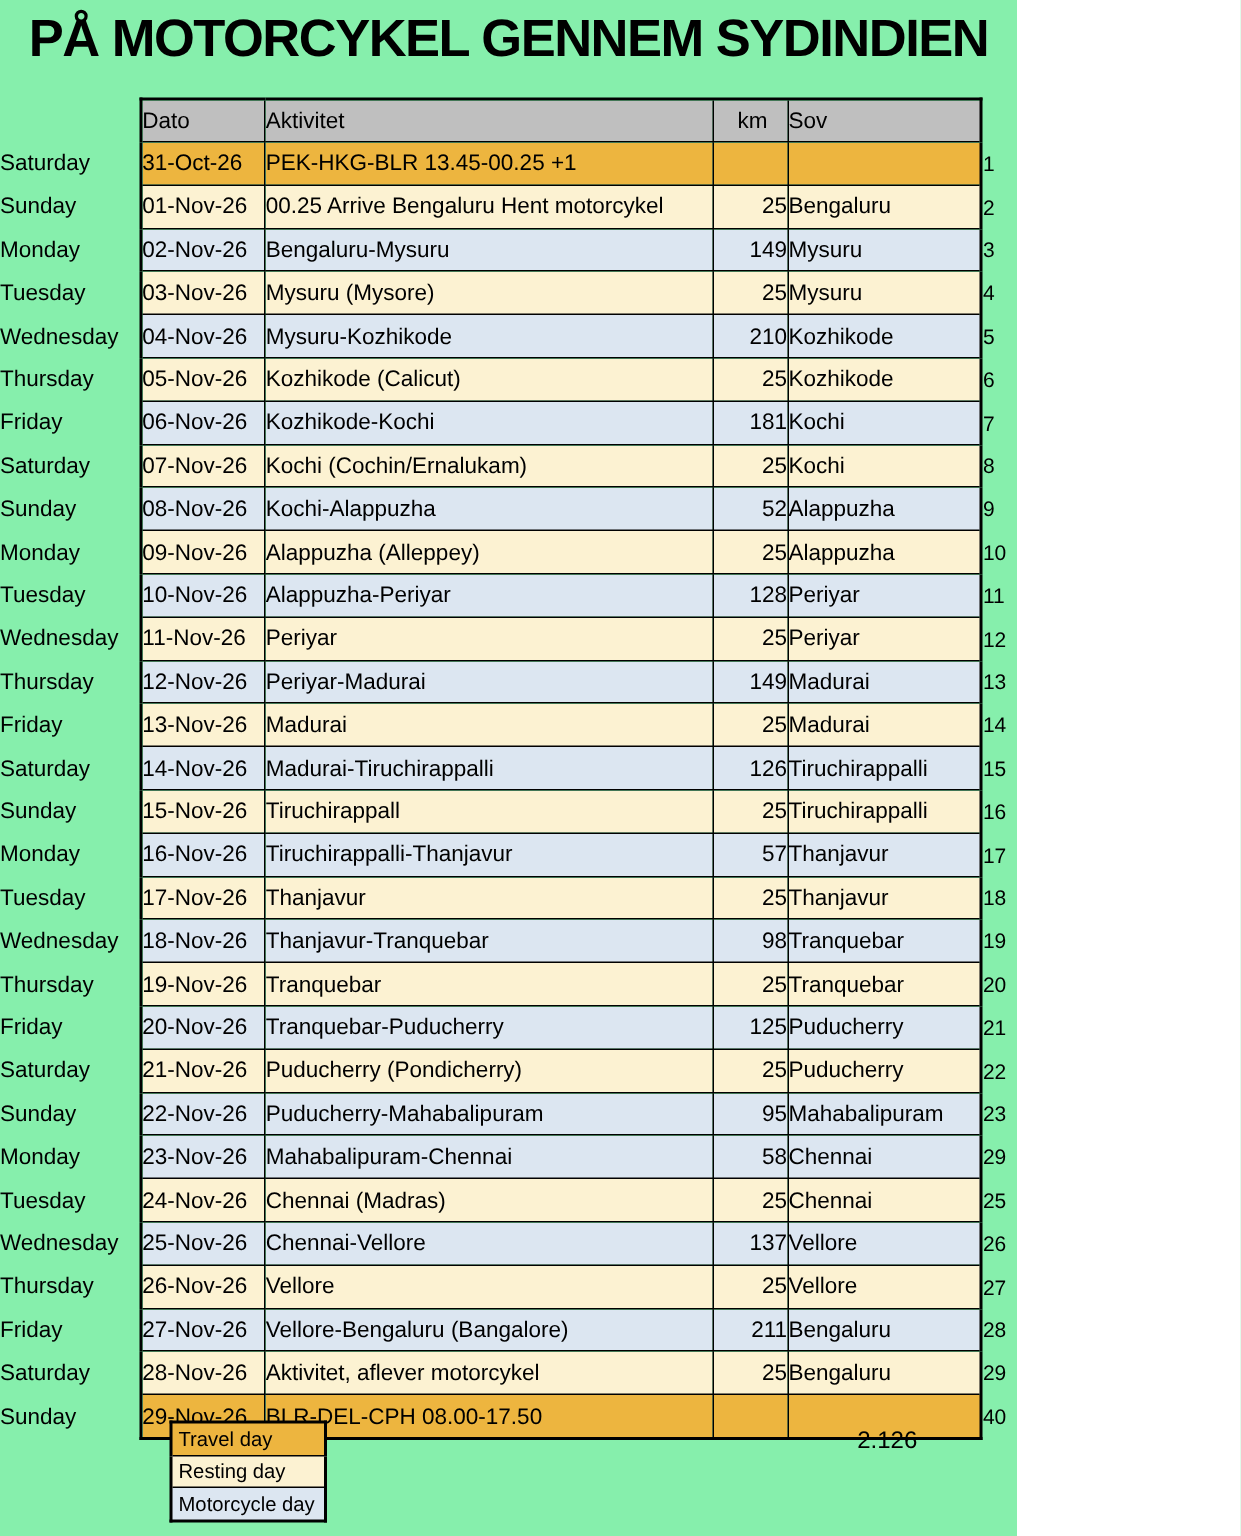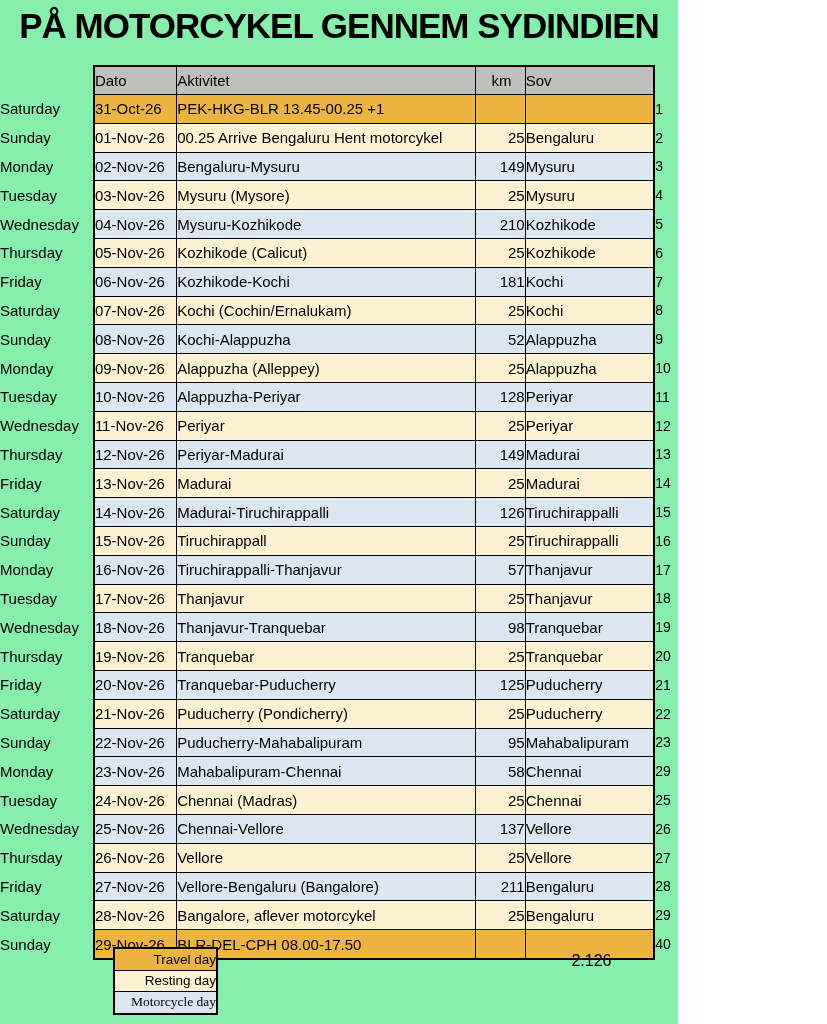--- a/index.html
+++ b/index.html
@@ -81,24 +81,23 @@
     border-collapse: collapse;
     font-size: 13.5px;
   }
   table.legend td {
     width: 97px;
     height: 20.5px;
     border: 1.2px solid #000;
     padding: 0 0 0 4px;
     vertical-align: middle;
     white-space: nowrap;
-    text-align: right;
   }
   table.legend tr:first-child td { border-top-width: 2px; }
-  table.legend tr:last-child td { border-bottom-width: 2px; font-family: Liberation Serif, serif; }
+  table.legend tr:last-child td { border-bottom-width: 2px; }
   table.legend td { border-left-width: 2px; border-right-width: 2px; }
   td.lg-travel     { background: var(--c-travel, #EDB53F); }
   td.lg-resting    { background: var(--c-resting, #FCF2D2); margin-top: 21px; }
   td.lg-motorcycle { background: var(--c-motorcycle, #DCE6F1); }
 </style>
 </head>
 <body>
 
 <div class="page">
 
@@ -344,21 +343,21 @@
           <td class="weekday-cell">Friday</td>
           <td class="b c-dato">27-Nov-26</td>
           <td class="b c-akt">Vellore-Bengaluru (Bangalore)</td>
           <td class="b c-km">211</td>
           <td class="b c-sov">Bengaluru</td>
           <td class="num-cell">28</td>
         </tr>
         <tr class="resting">
           <td class="weekday-cell">Saturday</td>
           <td class="b c-dato">28-Nov-26</td>
-          <td class="b c-akt">Bangalore, aflever motorcykel</td>
+          <td class="b c-akt">Aktivitet, aflever motorcykel</td>
           <td class="b c-km">25</td>
           <td class="b c-sov">Bengaluru</td>
           <td class="num-cell">29</td>
         </tr>
         <tr class="travel">
           <td class="weekday-cell">Sunday</td>
           <td class="b c-dato">29-Nov-26</td>
           <td class="b c-akt">BLR-DEL-CPH 08.00-17.50</td>
           <td class="b c-km"></td>
           <td class="b c-sov"></td>

